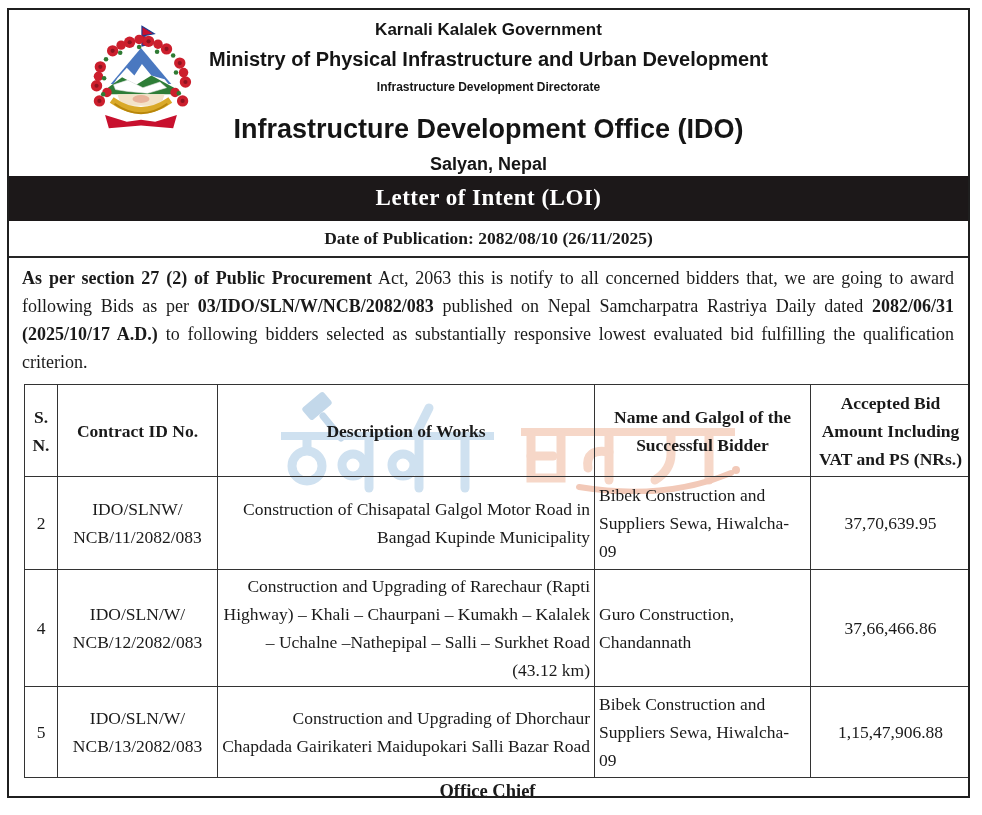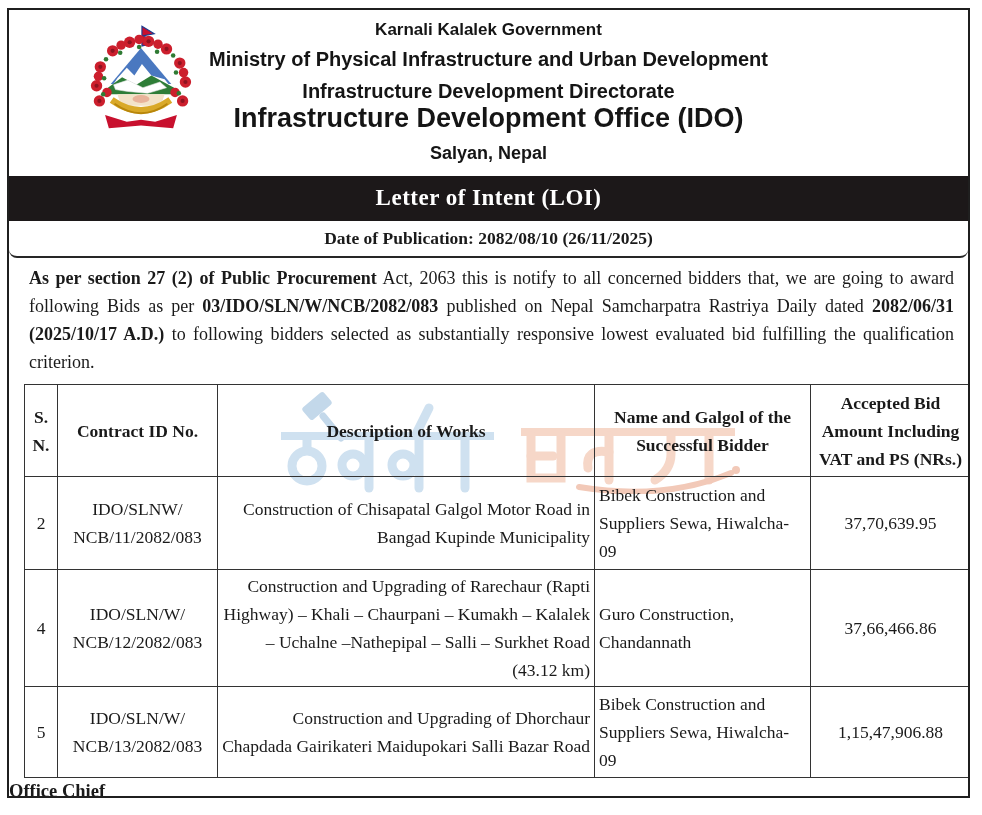--- a/index.html
+++ b/index.html
@@ -6,54 +6,54 @@
   body{width:982px;height:815px;position:relative;font-family:"Liberation Serif",serif;color:#1a1a1a;}
   .page{position:absolute;left:7px;top:8px;width:963px;height:790px;border:2.5px solid #1f1f1f;
         box-sizing:border-box;background:#fff;overflow:hidden;}
 
   
   .letterhead{position:relative;height:166px;text-align:center;padding-top:8px;box-sizing:border-box;
               font-family:"Liberation Sans",sans-serif;font-weight:bold;color:#151515;}
   .emblem{position:absolute;left:80px;top:14px;width:104px;height:116px;}
   .h1{font-size:17px;margin:2px 0 8px;}
   .h2{font-size:20px;margin:8px 0 9px;}
-  .h3{font-size:20px;margin:0 0 0;}
+  .h3{font-size:12px;margin:0 0 20px;}
   .h4{font-size:27px;margin:0 4px 9px;}
   .h5{font-size:18px;margin:0;}
 
   
   .banner{height:45px;line-height:43px;background:#1c1819;color:#ffffff;text-align:center;
           font-size:23px;font-weight:bold;letter-spacing:.5px;}
 
   
   .daterow{height:35px;line-height:35px;text-align:center;border-bottom:2px solid #262626;
-           font-size:17.5px;font-weight:bold;border-radius:8px;}
-
-  
-  .notice{margin:0;padding:6px 14px 2px 20px;font-size:18px;line-height:28px;text-align:justify;}
+           font-size:17.5px;font-weight:bold;}
+
+  
+  .notice{margin:0;padding:6px 14px 2px 13px;font-size:18px;line-height:28px;text-align:justify;}
   .b{font-weight:bold;}
 
   
   .table-wrap{position:relative;margin:6px 13px 0 15px;}
   .watermark{position:absolute;left:255px;top:2px;width:470px;height:108px;z-index:0;pointer-events:none;}
   table.loi{position:relative;z-index:1;border-collapse:collapse;table-layout:fixed;width:946px;
             background:transparent;}
   table.loi th,table.loi td{border:1.5px solid #333333;background:transparent;font-size:17.5px;
             line-height:28px;padding:2px 4px;box-sizing:border-box;vertical-align:middle;}
   table.loi th{font-weight:bold;text-align:center;}
   tr.hdr{height:92px;padding-left:17px;}
   tr.r0{height:93px;} tr.r1{height:114px;} tr.r2{height:91px;}
   td.sn{text-align:center;}
   td.cid{text-align:center;white-space:pre-line;}
   td.desc{text-align:right;padding:2px 9px;}
   td.bidder{text-align:left;padding:2px 9px;}
   td.amt{text-align:center;}
 
   
-  .officechief{margin-top:3px;padding-right:2px;text-align:left;font-size:18.5px;font-weight:bold;}
+  .officechief{margin-top:3px;padding-right:2px;text-align:center;font-size:18.5px;font-weight:bold;}
 </style>
 </head>
 <body>
 
 <div class="page">
 
   <div class="letterhead">
     <svg class="emblem" viewBox="0 0 110 120" aria-hidden="true">
 
       <path d="M56 1 L69 9 L58 11 L68 19 L56 22 Z" fill="#c8102e" stroke="#1a3c8f" stroke-width="1.2"></path>

